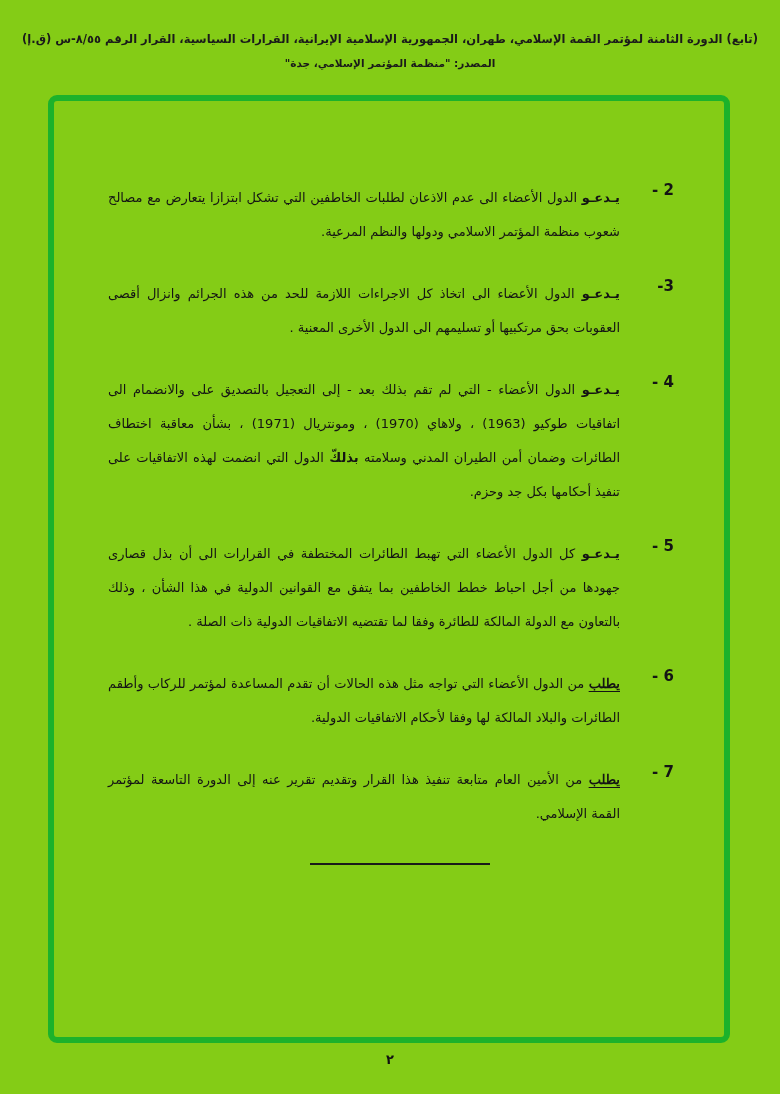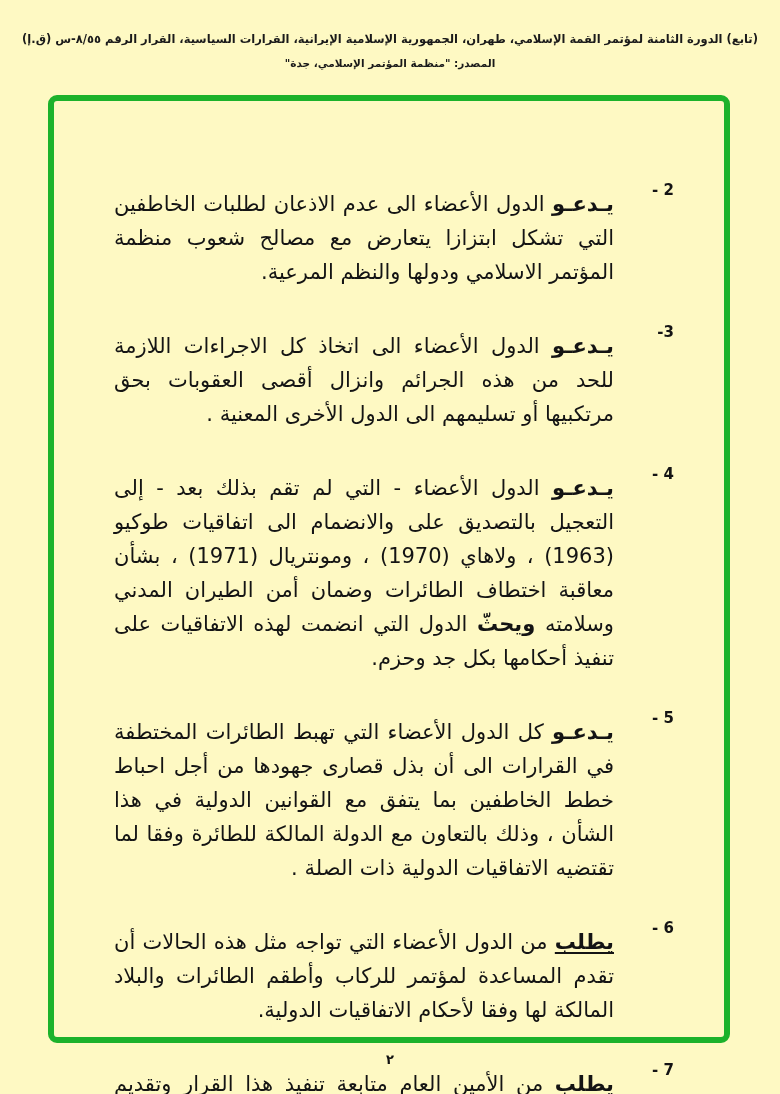--- a/index.html
+++ b/index.html
@@ -1,20 +1,20 @@
 <!DOCTYPE html>
 <html lang="ar"><head>
 <meta charset="utf-8">
 <style>
   html,body{margin:0;padding:0;}
   body{background:#ffffff;}
   .page{
     position:relative;
     width:780px;height:1094px;
-    background:#fef9c3;
+    background:#84cc16;
     font-family:"DejaVu Sans",sans-serif;
     color:#141414;
     overflow:hidden;
   }
   
   .doc-header{
     position:absolute;top:30px;left:0;width:100%;
     text-align:center;direction:rtl;
   }
   .doc-header .h-line1{
@@ -47,27 +47,27 @@
   }
   .marker{
     width:46px;flex:0 0 46px;
     font-size:15px;font-weight:600;
     line-height:34px;
     text-align:right;
     white-space:nowrap;
   }
   .body{
     flex:1;
-    margin:14px;
-    font-size:21px;
+    margin:8px;
+    font-size:13px;
     line-height:34px;
     text-align:justify;
   }
   .lead{font-weight:bold;}
-  .lead.underline{text-decoration:underline;text-underline-offset:3px;}
+  .lead.underline{text-decoration:underline;text-underline-offset:3px;font-family:Liberation Serif, serif;}
   .emph{font-weight:bold;}
   .divider{
     width:180px;height:0;
     border-top:2px solid #1a1a1a;
     margin:24px 184px 0 auto;
   }
   .page-number{
     position:absolute;top:1052px;left:0;width:100%;
     text-align:center;
     font-size:13px;font-weight:bold;color:#111;
@@ -98,21 +98,21 @@
       <div class="marker">3-</div>
       <p class="body"><b class="lead">يـدعـو</b>
         <span>الدول الأعضاء الى اتخاذ كل الاجراءات اللازمة للحد من هذه الجرائم وانزال أقصى العقوبات بحق مرتكبيها أو تسليمهم الى الدول الأخرى المعنية .</span>
       </p>
     </div>
 
     <div class="item">
       <div class="marker">4 -</div>
       <p class="body"><b class="lead">يـدعـو</b>
         <span>الدول الأعضاء - التي لم تقم بذلك بعد - إلى التعجيل بالتصديق على والانضمام الى اتفاقيات طوكيو (1963) ، ولاهاي (1970) ، ومونتريال (1971) ، بشأن معاقبة اختطاف الطائرات وضمان أمن الطيران المدني وسلامته</span>
-        <b class="emph">ويحثّ</b>
+        <b class="emph">بذلكّ</b>
         <span>الدول التي انضمت لهذه الاتفاقيات على تنفيذ أحكامها بكل جد وحزم.</span>
       </p>
     </div>
 
     <div class="item">
       <div class="marker">5 -</div>
       <p class="body"><b class="lead">يـدعـو</b>
         <span>كل الدول الأعضاء التي تهبط الطائرات المختطفة في القرارات الى أن بذل قصارى جهودها من أجل احباط خطط الخاطفين بما يتفق مع القوانين الدولية في هذا الشأن ، وذلك بالتعاون مع الدولة المالكة للطائرة وفقا لما تقتضيه الاتفاقيات الدولية ذات الصلة .</span>
       </p>
     </div>

